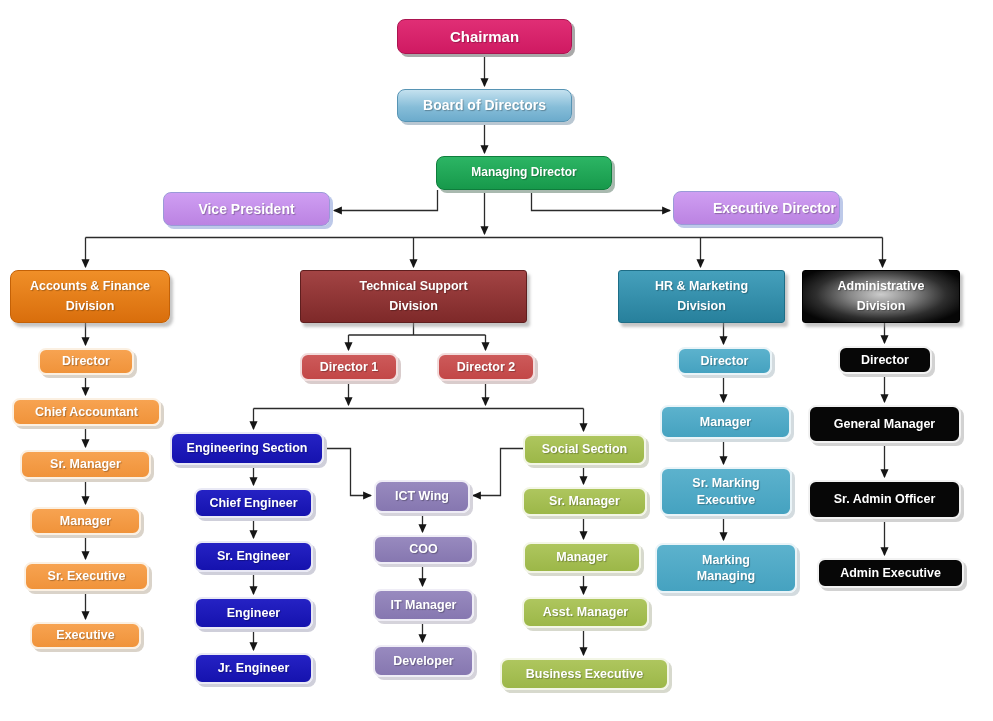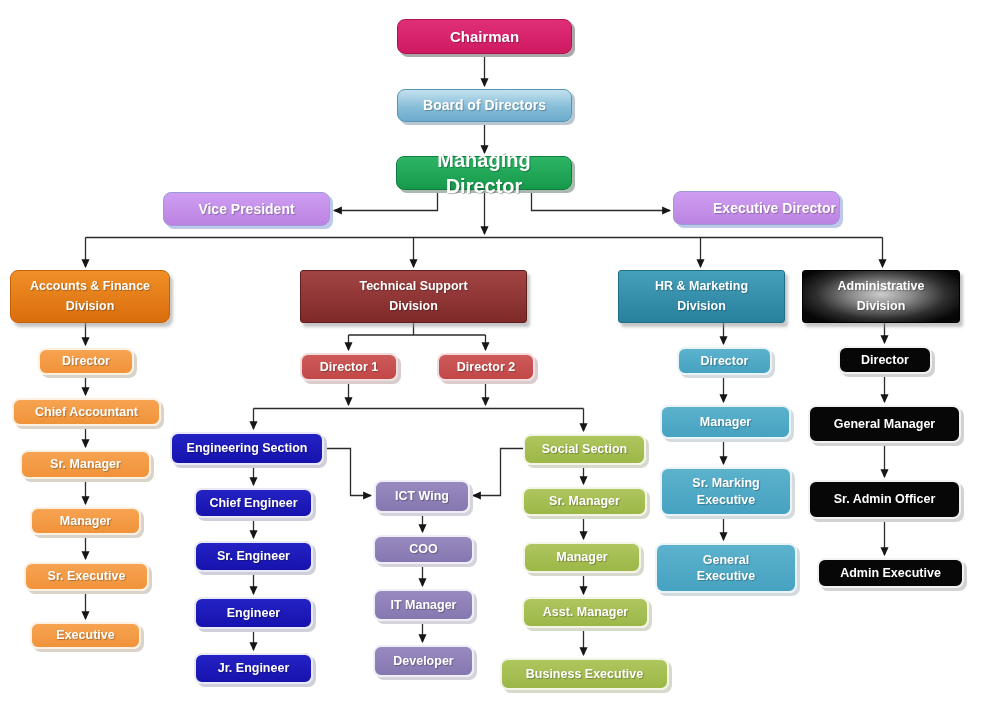--- a/index.html
+++ b/index.html
@@ -14,21 +14,21 @@
     box-sizing:border-box;border-radius:8px;
     text-shadow:1px 1px 1px rgba(0,0,0,0.28);
   }
   .node span{display:block;}
   
   .c-pink{background:linear-gradient(180deg,#e02e75,#cf1a62);border:1px solid #ab1450;
           box-shadow:3px 3px 0 #a9a9a9;font-size:15px;}
   .c-board{background:linear-gradient(180deg,#c4e1ef 0%,#86bdd8 55%,#6cabcc 100%);
           border:1px solid #5794b4;box-shadow:3px 3px 0 #b9c7d2;font-size:14px;}
   .c-md{background:linear-gradient(180deg,#2cb564,#17994b);border:1px solid #0f7d3c;
-          box-shadow:3px 3px 0 #a9b9af;font-size:20px;}
+          box-shadow:3px 3px 0 #a9b9af;font-size:12px;margin-left:40px;}
   .c-purple{background:linear-gradient(180deg,#cf9ef2,#bb83e2);border:1px solid #9a9ad8;
           box-shadow:3px 3px 0 #bdc9e9;font-size:14px;}
   .c-orange-div{background:linear-gradient(180deg,#f08f28,#d96e0c);border:1px solid #c46106;
           border-radius:8px;box-shadow:3px 4px 3px rgba(150,150,150,.55);line-height:1.55;}
   .c-orange{background:linear-gradient(180deg,#f7a351,#f0933a);border:2px solid #fbf0e2;
           box-shadow:3px 3px 0 #dad3c9;}
   .c-maroon-div{background:linear-gradient(180deg,#a34444,#7e2929);border:1px solid #5f1e1e;
           border-radius:3px;box-shadow:3px 4px 3px rgba(150,150,150,.55);line-height:1.55;}
   .c-red{background:linear-gradient(180deg,#cd5a5a,#c24747);border:2px solid #f2dcdc;
           box-shadow:3px 3px 0 #d9cccc;}
@@ -172,21 +172,21 @@
   <div class="node c-green" style="left:523px;top:542px;width:118px;height:31px;">Manager</div>
   <div class="node c-green" style="left:522px;top:597px;width:127px;height:31px;">Asst. Manager</div>
   <div class="node c-green" style="left:500px;top:658px;width:169px;height:32px;">Business Executive</div>
 
   <div class="node c-teal" style="left:677px;top:347px;width:95px;height:28px;">Director</div>
   <div class="node c-teal" style="left:660px;top:405px;width:131px;height:34px;">Manager</div>
   <div class="node c-teal" style="left:660px;top:467px;width:132px;height:49px;">
     <span class="w100">Sr. Marking Executive</span>
   </div>
   <div class="node c-teal" style="left:655px;top:543px;width:142px;height:50px;">
-    <span class="w80">General Executive</span>
+    <span class="w80">Marking Managing</span>
   </div>
 
   <div class="node c-black" style="left:838px;top:346px;width:94px;height:28px;">Director</div>
   <div class="node c-black" style="left:808px;top:405px;width:153px;height:38px;">General Manager</div>
   <div class="node c-black" style="left:808px;top:480px;width:153px;height:39px;">Sr. Admin Officer</div>
   <div class="node c-black" style="left:817px;top:558px;width:147px;height:30px;">Admin Executive</div>
 
 </div>
 
 </body></html>

